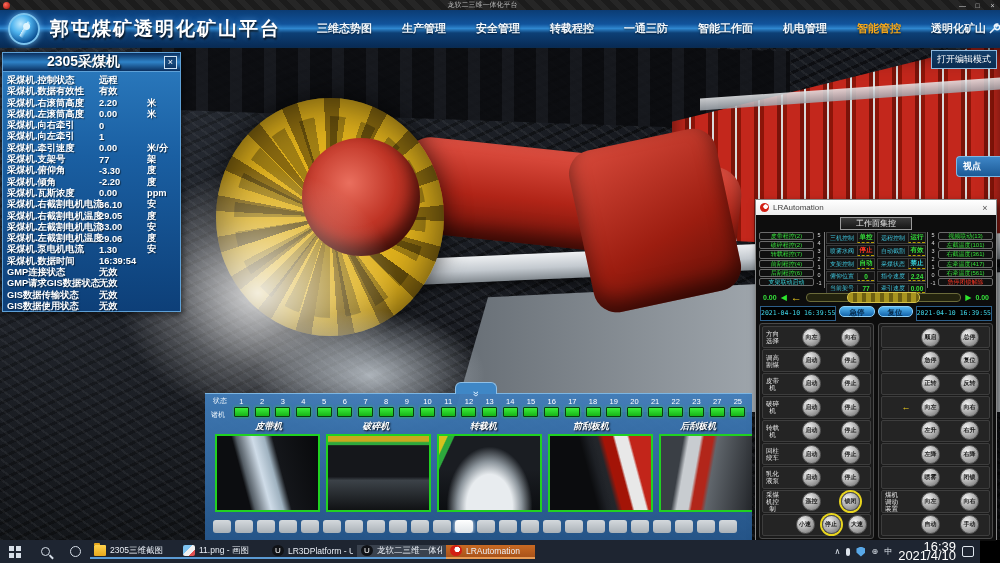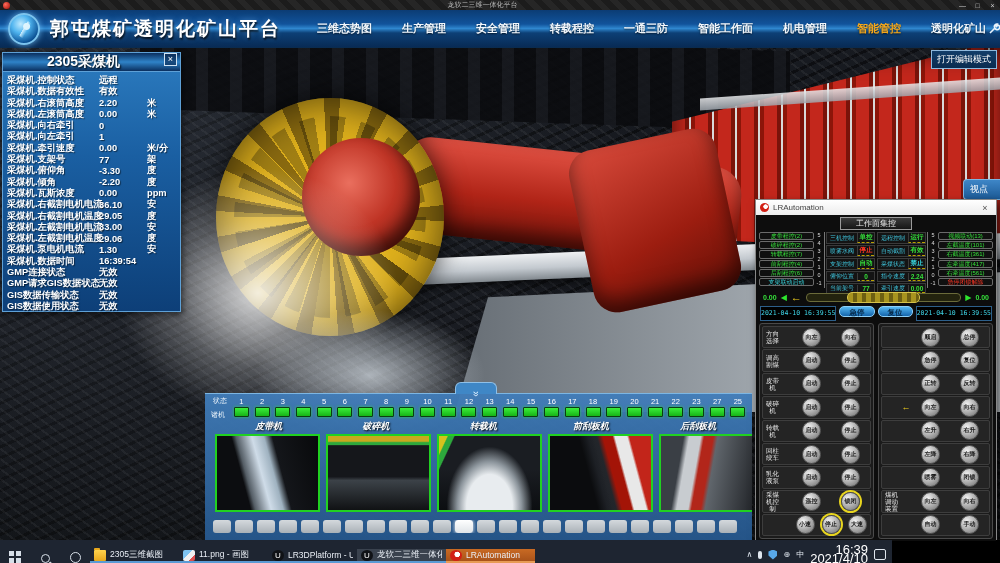--- a/index.html
+++ b/index.html
@@ -72,29 +72,29 @@
     background:repeating-conic-gradient(from 0deg, rgba(0,0,0,.28) 0 9deg, transparent 9deg 18deg); }
   .sc-hub { left:302px; top:128px; width:118px; height:118px; border-radius:50%;
     background:radial-gradient(circle at 40% 38%,#ea6f5e 0%,#c03526 45%,#7c150a 100%);
     box-shadow:inset -6px -10px 16px rgba(0,0,0,.6); }
   .sc-mist { left:118px; top:158px; width:280px; height:250px; border-radius:50%;
     background:radial-gradient(closest-side, rgba(255,255,255,.85), rgba(255,255,255,.25) 60%, transparent); }
   .sc-mist2 { left:255px; top:300px; width:230px; height:130px; border-radius:50%;
     background:radial-gradient(closest-side, rgba(235,243,250,.7), transparent); }
 
   
-  .viewpoint-tab { position:absolute; right:0; top:179px; z-index:10; background:linear-gradient(180deg,#3e86c7,#1c5a96);
-    color:#fff; font-size:9px; padding:3px 12px 3px 6px; border-radius:4px 0 0 4px; border:1px solid #7db6e2; border-right:none; cursor:pointer; }
+  .viewpoint-tab { position:absolute; right:0; top:156px; z-index:10; background:linear-gradient(180deg,#3e86c7,#1c5a96);
+    color:#fff; font-size:9px; padding:3px 19px 3px 6px; border-radius:4px 0 0 4px; border:1px solid #7db6e2; border-right:none; cursor:pointer;font-weight:bold; }
 
   
   .machine-panel { position:absolute; left:2px; top:52px; width:179px; height:260px; z-index:12;
     background:linear-gradient(180deg,#2c7cc0 0%,#1a5fa2 40%,#0d3f78 100%);
     border:1px solid #5ea0d6; box-shadow:2px 3px 6px rgba(0,0,0,.5); }
   .mp-header { height:19px; background:linear-gradient(180deg,#0a2f5e 0%,#2f83c8 50%,#0a2f5e 100%);
-    display:flex; align-items:flex-start; border-bottom:1px solid #5ea0d6; }
+    display:flex; align-items:center; border-bottom:1px solid #5ea0d6; }
   .mp-title { flex:1; text-align:center; color:#fff; font-weight:bold; font-size:14px; text-shadow:1px 1px 2px #000; }
   .mp-close { width:13px; height:13px; border:1px solid #cfe2f2; color:#fff; font-size:9px; line-height:11px;
     text-align:center; margin-right:3px; cursor:pointer; background:rgba(10,40,80,.6); }
   .mp-rows { padding:2px 0 0 4px; }
   .mp-row { display:grid; grid-template-columns:92px 48px auto; height:11.3px; align-items:center; }
   .mp-row span { color:#fff; font-size:9.3px; font-weight:bold; white-space:nowrap; text-shadow:1px 1px 1px rgba(0,0,0,.55); }
 
   
   .camera-panel { position:absolute; left:205px; top:393px; width:547px; height:147px; z-index:8;
     background:linear-gradient(180deg, rgba(64,124,185,.95) 0%, rgba(38,88,142,.95) 100%);
@@ -170,22 +170,22 @@
   .grow { flex:1; display:flex; align-items:center; background:#242424; border:1px solid #3d3d3d; border-radius:2px; }
   .glabel { width:19px; color:#e8e8e8; font-size:6.5px; line-height:7px; text-align:center; word-break:break-all; flex:0 0 auto; }
   .garrow { width:10px; color:#f5d31c; font-size:9px; font-weight:bold; text-align:center; flex:0 0 auto; }
   .gbtns { flex:1; display:flex; justify-content:space-around; align-items:center; }
   .cbtn { width:19px; height:19px; border-radius:50%; background:radial-gradient(circle at 35% 30%,#f2f2f2,#8d8d8d 75%);
     border:1px solid #5a5a5a; color:#1c1c1c; font-size:6px; font-weight:bold; display:flex; align-items:center;
     justify-content:center; cursor:pointer; }
   .cbtn.ring { box-shadow:0 0 0 2px #e8d51f; }
 
   
-  .taskbar { position:absolute; left:0; top:540px; width:892px; height:23px; z-index:50; background:#1e2531;
-    display:flex; align-items:flex-end; }
+  .taskbar { position:absolute; left:0; top:540px; width:980px; height:23px; z-index:50; background:#1e2531;
+    display:flex; align-items:center; }
   .tb-sys { width:30px; display:flex; align-items:center; justify-content:center; cursor:pointer; }
   .start-icon { width:12px; height:12px; position:relative; }
   .start-icon i { position:absolute; width:5px; height:5px; background:#d7dfe8; }
   .start-icon i:nth-child(1){left:0;top:0;} .start-icon i:nth-child(2){right:0;top:0;}
   .start-icon i:nth-child(3){left:0;bottom:0;} .start-icon i:nth-child(4){right:0;bottom:0;}
   .search-icon { width:9px; height:9px; border:1.5px solid #d7dfe8; border-radius:50%; position:relative; }
   .search-icon::after { content:""; position:absolute; left:7px; top:8px; width:5px; height:1.5px; background:#d7dfe8; transform:rotate(45deg); }
   .cortana-icon { width:11px; height:11px; border:1.5px solid #d7dfe8; border-radius:50%; }
   .tasks { display:flex; }
   .task { width:89px; display:flex; align-items:center; gap:4px; padding:0 4px; cursor:pointer;

